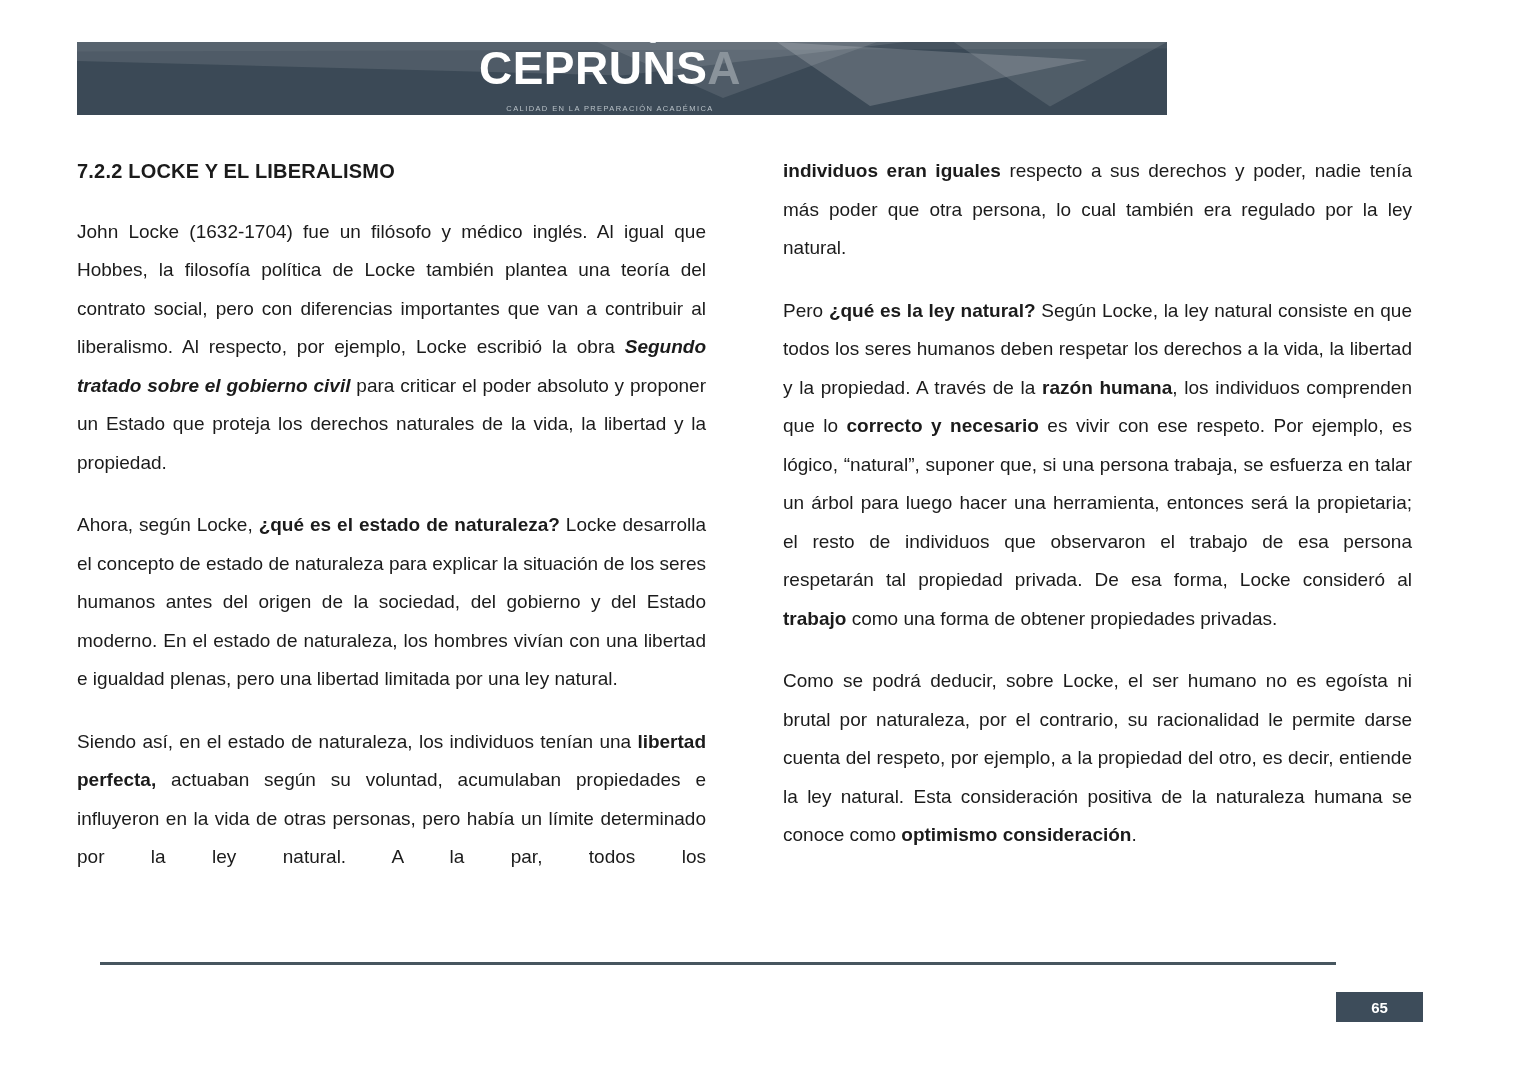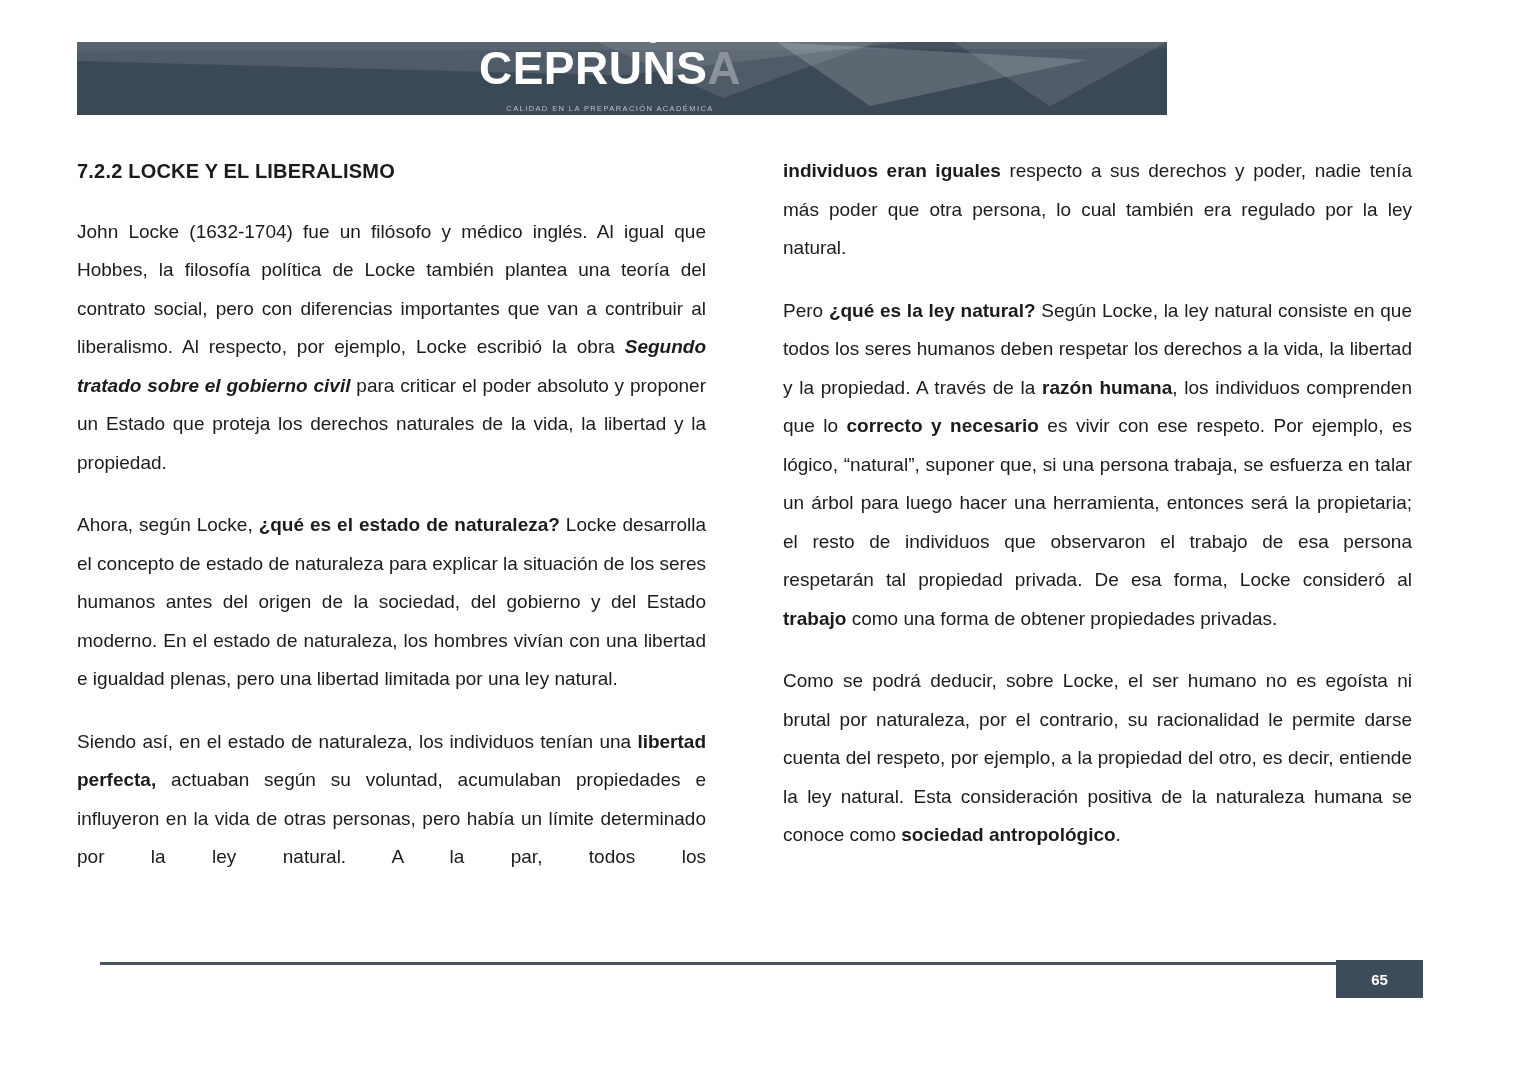--- a/index.html
+++ b/index.html
@@ -111,22 +111,22 @@
 
   
   .footer-line {
     position: absolute;
     left: 100px; top: 962px;
     width: 1236px; height: 3px;
     background: var(--footer-line, #47565f);
   }
   .page-number-badge {
     position: absolute;
-    left: 1336px; top: 960px;
-    width: 87px; height: 38px;
+    left: 1336px; top: 992px;
+    width: 87px; height: 30px;
     background: var(--footer-box, #3d4c5a);
     color: #ffffff;
     font-size: 15px;
     font-weight: 700;
     display: flex;
     align-items: center;
     justify-content: center;
   }
 </style>
 </head>
@@ -154,21 +154,21 @@
   <div class="column left">
     <div class="doc-heading">7.2.2 LOCKE Y EL LIBERALISMO</div>
     <p><span>John Locke (1632-1704) fue un filósofo y médico inglés. Al igual que Hobbes, la filosofía política de Locke también plantea una teoría del contrato social, pero con diferencias importantes que van a contribuir al liberalismo. Al respecto, por ejemplo, Locke escribió la obra </span><span class="b i">Segundo tratado sobre el gobierno civil</span><span> para criticar el poder absoluto y proponer un Estado que proteja los derechos naturales de la vida, la libertad y la propiedad.</span></p>
     <p><span>Ahora, según Locke, </span><span class="b">¿qué es el estado de naturaleza?</span><span> Locke desarrolla el concepto de estado de naturaleza para explicar la situación de los seres humanos antes del origen de la sociedad, del gobierno y del Estado moderno. En el estado de naturaleza, los hombres vivían con una libertad e igualdad plenas, pero una libertad limitada por una ley natural.</span></p>
     <p class="cont"><span>Siendo así, en el estado de naturaleza, los individuos tenían una </span><span class="b">libertad perfecta,</span><span> actuaban según su voluntad, acumulaban propiedades e influyeron en la vida de otras personas, pero había un límite determinado por la ley natural. A la par, todos los</span></p>
   </div>
 
   <div class="column right">
     <p><span class="b">individuos eran iguales</span><span> respecto a sus derechos y poder, nadie tenía más poder que otra persona, lo cual también era regulado por la ley natural.</span></p>
     <p><span>Pero </span><span class="b">¿qué es la ley natural?</span><span> Según Locke, la ley natural consiste en que todos los seres humanos deben respetar los derechos a la vida, la libertad y la propiedad. A través de la </span><span class="b">razón humana</span><span>, los individuos comprenden que lo </span><span class="b">correcto y necesario</span><span> es vivir con ese respeto. Por ejemplo, es lógico, “natural”, suponer que, si una persona trabaja, se esfuerza en talar un árbol para luego hacer una herramienta, entonces será la propietaria; el resto de individuos que observaron el trabajo de esa persona respetarán tal propiedad privada. De esa forma, Locke consideró al </span><span class="b">trabajo</span><span> como una forma de obtener propiedades privadas.</span></p>
-    <p><span>Como se podrá deducir, sobre Locke, el ser humano no es egoísta ni brutal por naturaleza, por el contrario, su racionalidad le permite darse cuenta del respeto, por ejemplo, a la propiedad del otro, es decir, entiende la ley natural. Esta consideración positiva de la naturaleza humana se conoce como </span><span class="b">sociedad antropológico</span><span>.</span></p>
+    <p><span>Como se podrá deducir, sobre Locke, el ser humano no es egoísta ni brutal por naturaleza, por el contrario, su racionalidad le permite darse cuenta del respeto, por ejemplo, a la propiedad del otro, es decir, entiende la ley natural. Esta consideración positiva de la naturaleza humana se conoce como </span><span class="b">optimismo consideración</span><span>.</span></p>
   </div>
 
   <div class="footer-line"></div>
   <div class="page-number-badge">
     <span>65</span>
   </div>
 
 </div>
 
 </body></html>

